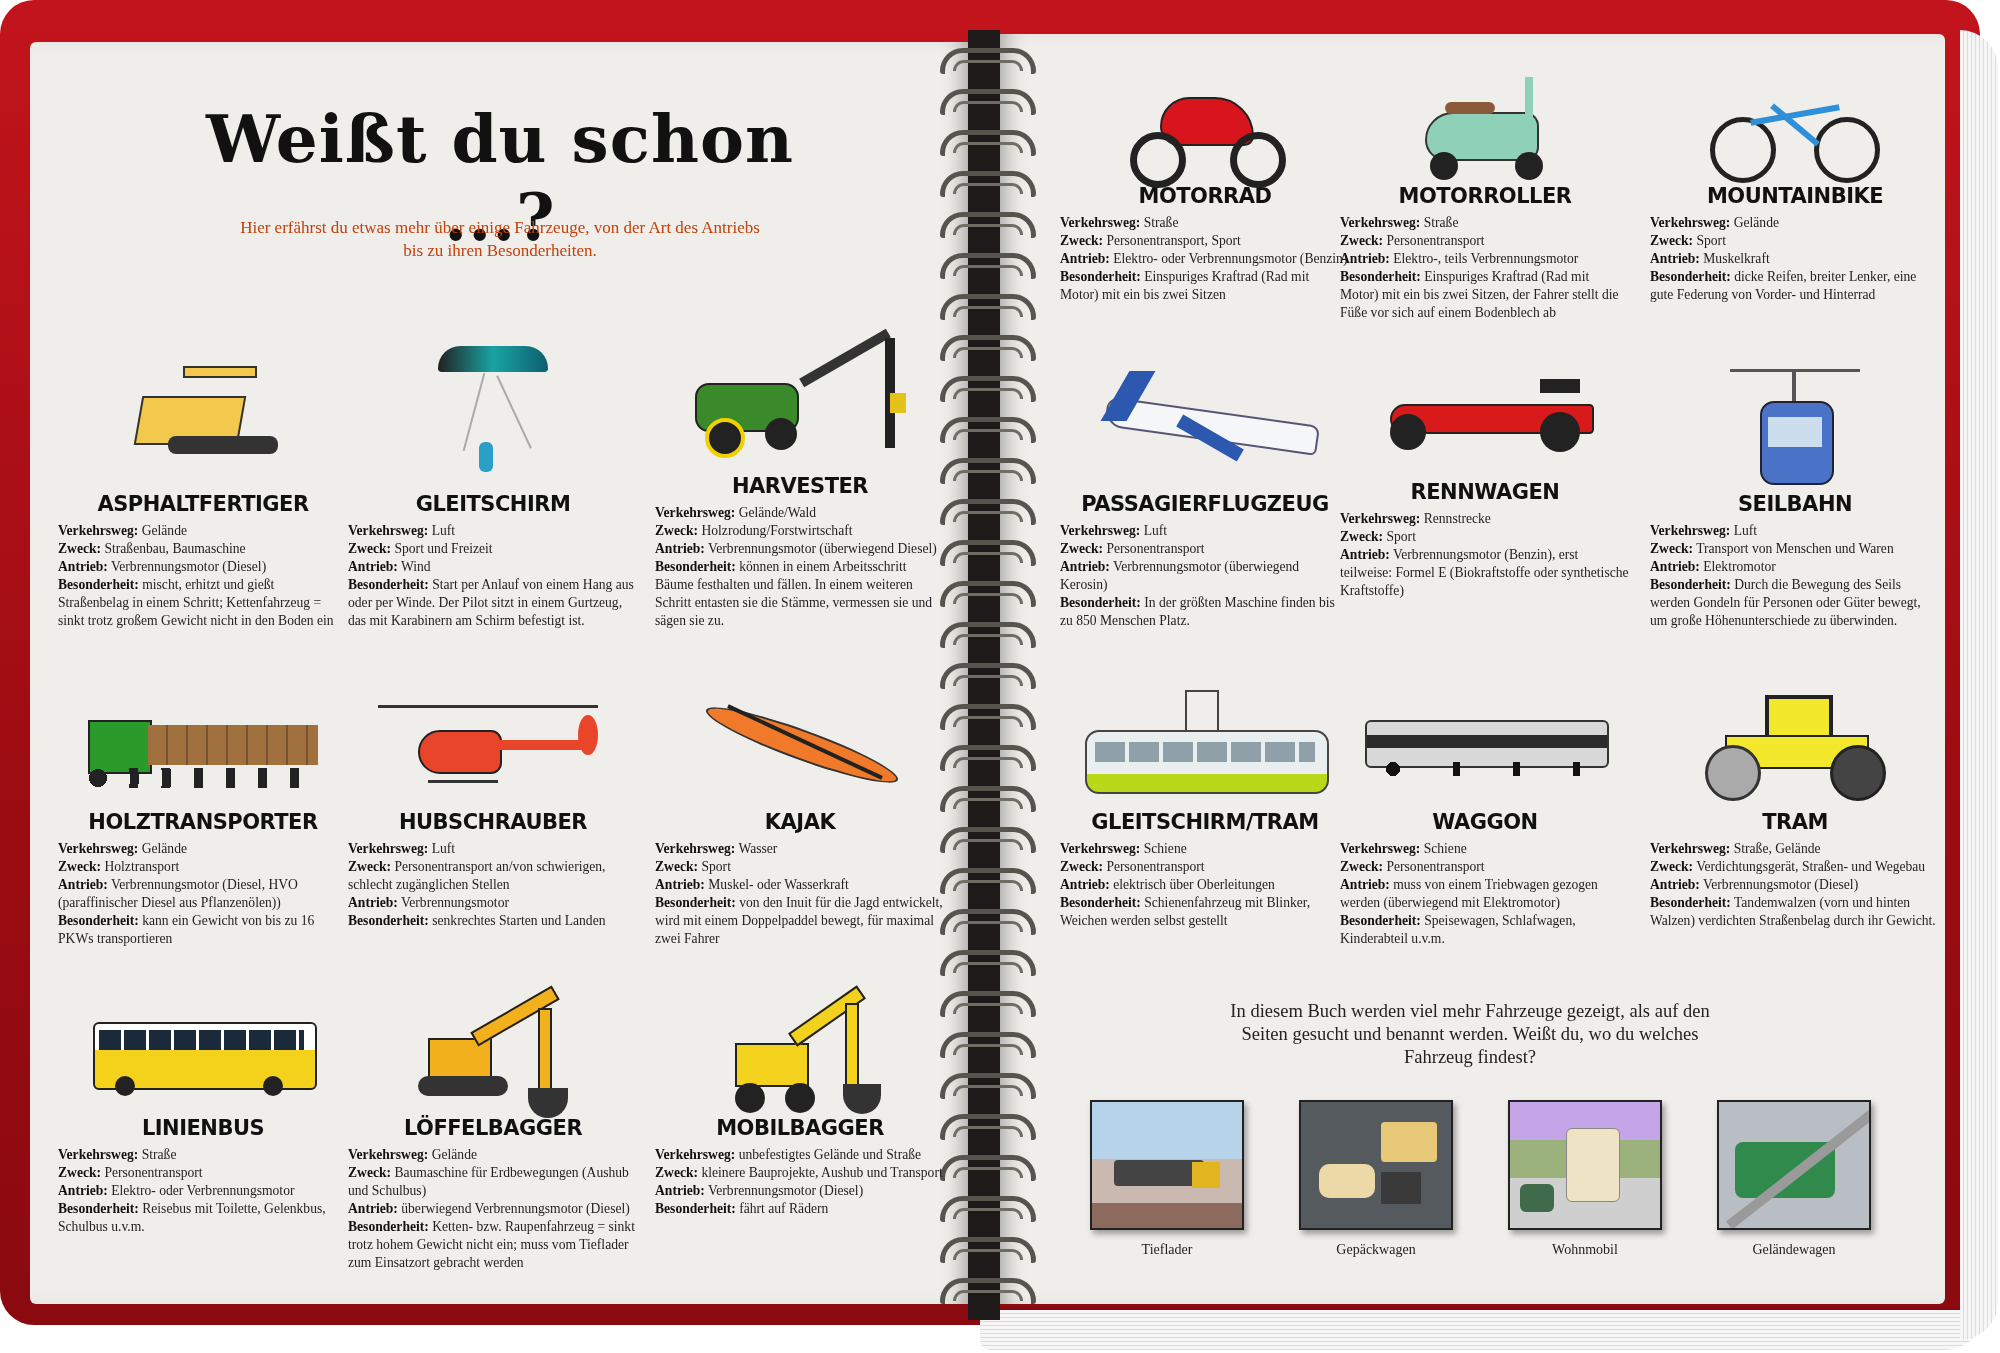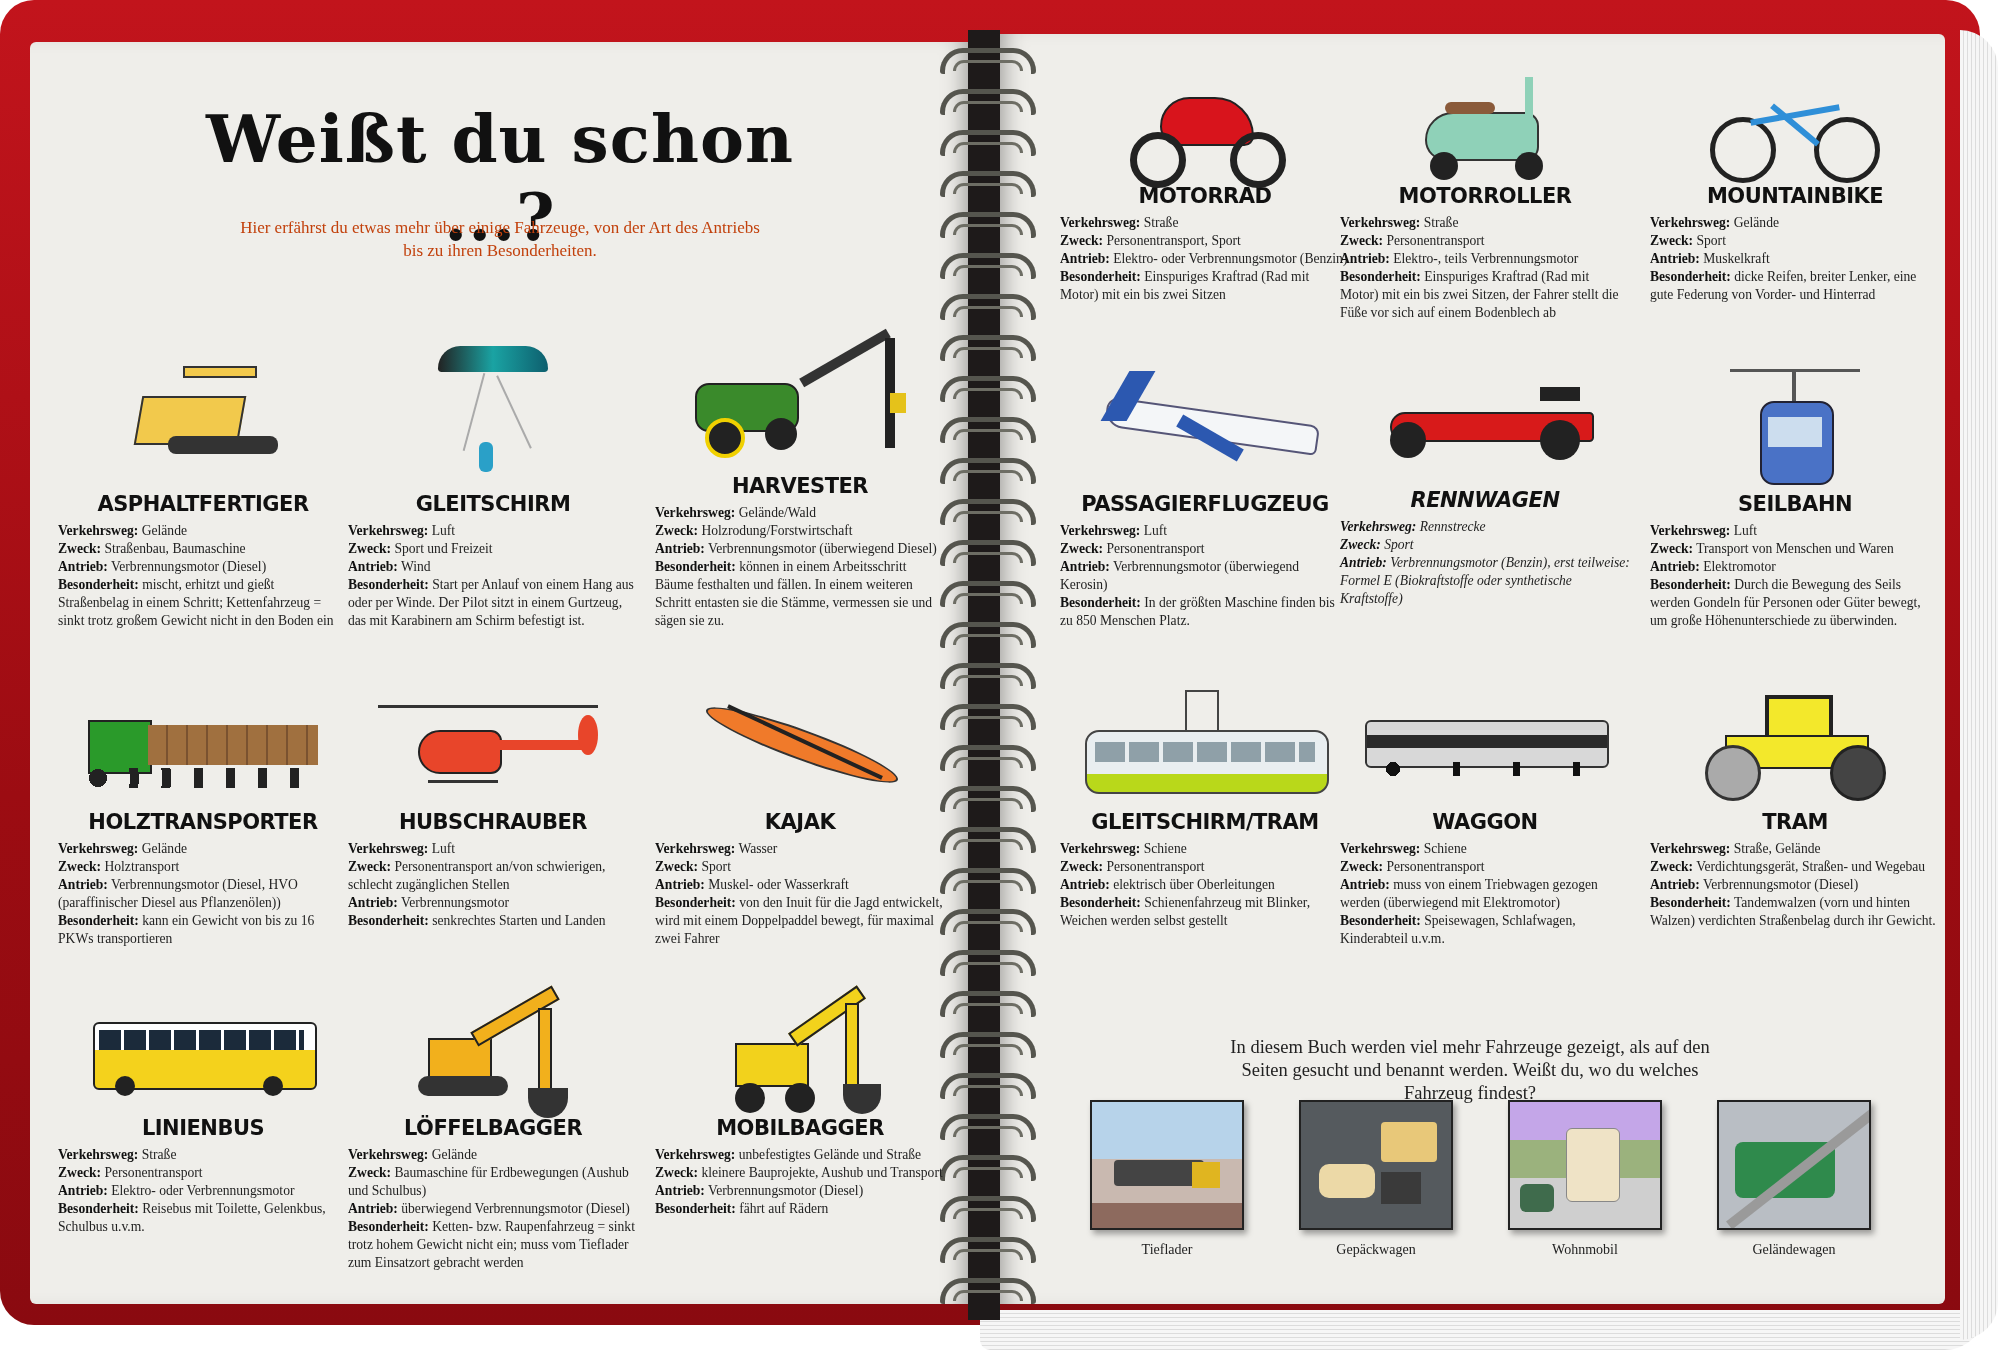--- a/index.html
+++ b/index.html
@@ -13,21 +13,21 @@
   .spine{position:absolute;left:968px;top:30px;width:32px;height:1290px;background:#1e1a1a;}
   .ring{position:absolute;left:940px;width:96px;height:26px;border:5px solid #55554e;border-bottom:none;border-radius:30px 30px 4px 4px;box-sizing:border-box;}
   .ring::after{content:"";position:absolute;left:8px;right:8px;top:7px;height:8px;border:3px solid #6d6d64;border-bottom:none;border-radius:20px 20px 0 0;}
   .title{position:absolute;left:180px;top:100px;width:640px;text-align:center;font-family:"DejaVu Serif",serif;font-weight:bold;font-size:66px;color:#111;letter-spacing:1px;}
   .intro{position:absolute;left:240px;top:216px;width:520px;text-align:center;font-size:17px;line-height:23px;color:#c2410c;font-family:"Liberation Serif",serif;}
   .entry{position:absolute;width:290px;}
   .entry .img{height:140px;display:flex;align-items:center;justify-content:center;}
   .entry .name{font-family:"DejaVu Sans",sans-serif;font-weight:bold;font-size:21px;text-align:center;color:#111;letter-spacing:-.5px;margin:0 0 6px 0;white-space:nowrap;}
   .entry .txt{font-family:"Liberation Serif",serif;font-size:13.6px;line-height:18px;color:#222;}
   .entry .txt b{color:#111;}
-  .bottom-text{position:absolute;left:1230px;top:1000px;width:480px;text-align:center;font-family:"Liberation Serif",serif;font-size:18.5px;line-height:23px;color:#222;margin-top:36px;}
+  .bottom-text{position:absolute;left:1230px;top:1000px;width:480px;text-align:center;font-family:"Liberation Serif",serif;font-size:18.5px;line-height:23px;color:#222;}
   .thumbs{position:absolute;left:1090px;top:1100px;width:790px;height:160px;}
   .thumb{position:absolute;top:0;width:154px;}
   .thumb .pic{width:150px;height:126px;border:2px solid #222;box-shadow:3px 4px 6px rgba(0,0,0,.35);position:relative;overflow:hidden;}
   .thumb .cap{text-align:center;font-family:"Liberation Serif",serif;font-size:14px;margin-top:12px;color:#222;}
 </style>
 </head>
 <body>
 
 <div class="cover"></div>
 <div class="cover-stack"></div>
@@ -289,21 +289,21 @@
         </div>
       </div>
       <div class="name">PASSAGIERFLUGZEUG</div>
       <div class="txt">
         <div><b>Verkehrsweg:</b> <span>Luft</span></div>
         <div><b>Zweck:</b> <span>Personentransport</span></div>
         <div><b>Antrieb:</b> <span>Verbrennungsmotor (überwiegend Kerosin)</span></div>
         <div><b>Besonderheit:</b> <span>In der größten Maschine finden bis zu 850 Menschen Platz.</span></div>
       </div>
     </div>
-    <div class="entry" style="left: 1340px; top: 356px; font-style: italic;">
+    <div class="entry" style="left: 1340px; top: 348px;">
       <div class="img" style="height:132px">
         <div style="width:230px;height:80px;position:relative">
           <div style="position:absolute;left:20px;top:30px;width:200px;height:26px;background:#d81a1a;border-radius:20px 6px 6px 20px;border:2px solid #222"></div>
           <div style="position:absolute;left:170px;top:5px;width:40px;height:14px;background:#222"></div>
           <div style="position:absolute;left:20px;top:40px;width:36px;height:36px;background:#222;border-radius:50%"></div>
           <div style="position:absolute;left:170px;top:38px;width:40px;height:40px;background:#222;border-radius:50%"></div>
         </div>
       </div>
       <div class="name">RENNWAGEN</div>
       <div class="txt">

